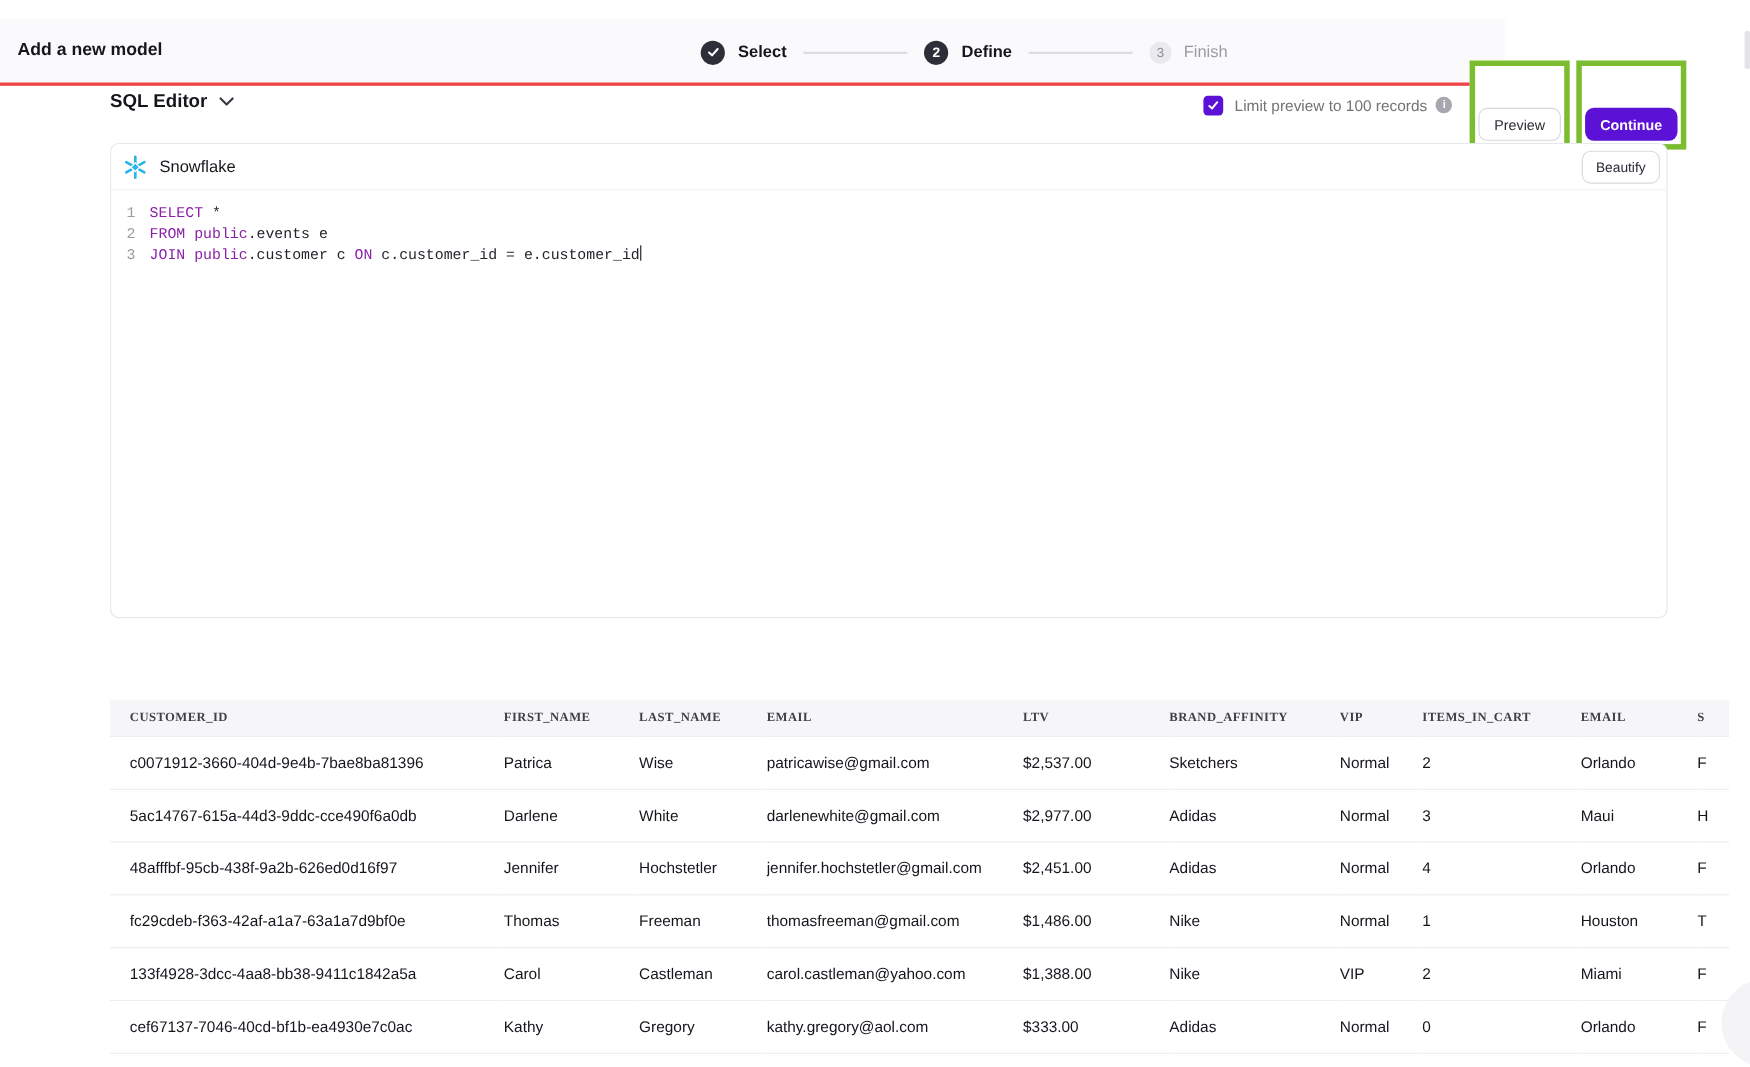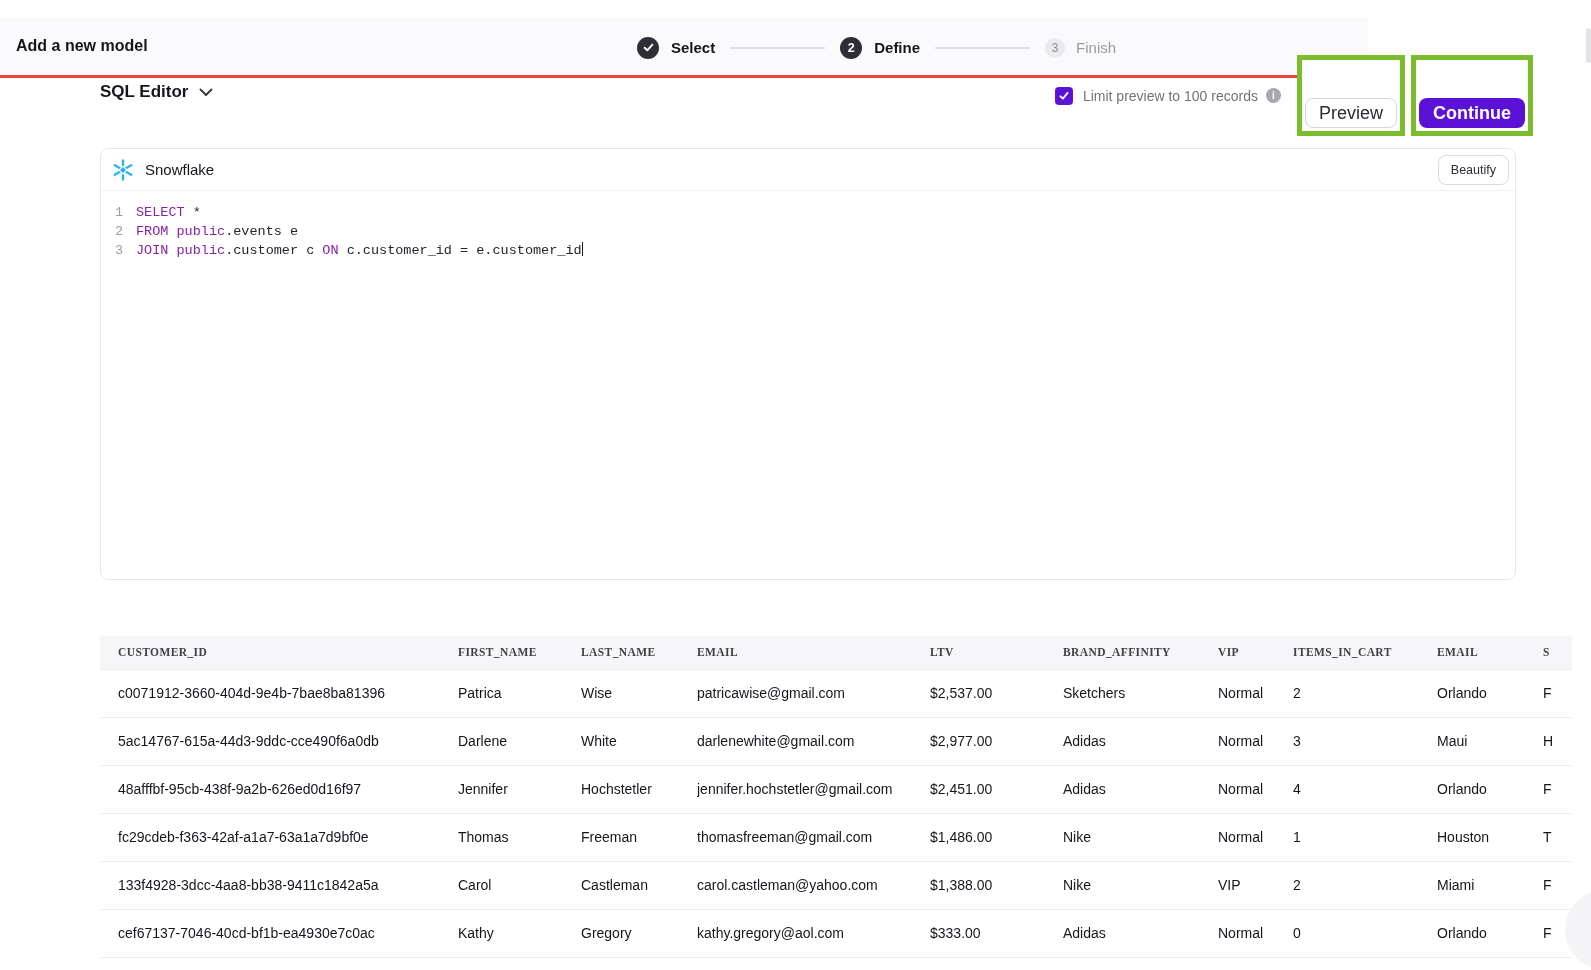--- a/index.html
+++ b/index.html
@@ -55,31 +55,31 @@
     margin-left:8px; width:15px; height:15px; border-radius:50%;
     background:#a7a7af; color:#fff; font-size:10px; font-weight:700;
     display:flex; align-items:center; justify-content:center; flex:none;
   }
   .hl-box {
     margin-left:16px; border:5px solid #7cbd2f; background:#ffffff;
     padding:3px; display:flex; align-items:center;
   }
   .hl-box + .hl-box { margin-left:6px; }
   .btn {
-    height:30px; border-radius:8px; font-size:18px;
+    height:30px; border-radius:8px; font-size:13px;
     display:flex; align-items:center; justify-content:center;
     white-space:nowrap; cursor:pointer;margin-top:35px;
   }
   .btn-preview { background:#fff; border:1px solid #d6d6dc; color:#2b2b35; padding:0 13px; font-weight:500; }
   .btn-continue { background:#5c11d6; border:none; color:#fff; padding:0 14px; font-weight:600; }
 
   
   .editor-panel {
     position:absolute; left:100px; top:130px; width:1416px; height:432px;
-    border:1px solid #e7e7ec; border-radius:8px; background:#fff;margin-top:18px;
+    border:1px solid #e7e7ec; border-radius:8px; background:#fff;
   }
   .editor-header {
     height:42px; display:flex; align-items:center;
     padding:0 6px 0 10px; border-bottom:1px solid #f1f1f4;
   }
   .snowflake-icon { display:flex; flex:none; }
   .connector-name { margin-left:10px; font-size:15px; font-weight:500; color:#15151c; }
   .btn-beautify {
     margin-left:auto; height:30px; padding:0 12px;
     background:#fff; border:1px solid #d9d9df; border-radius:8px;

